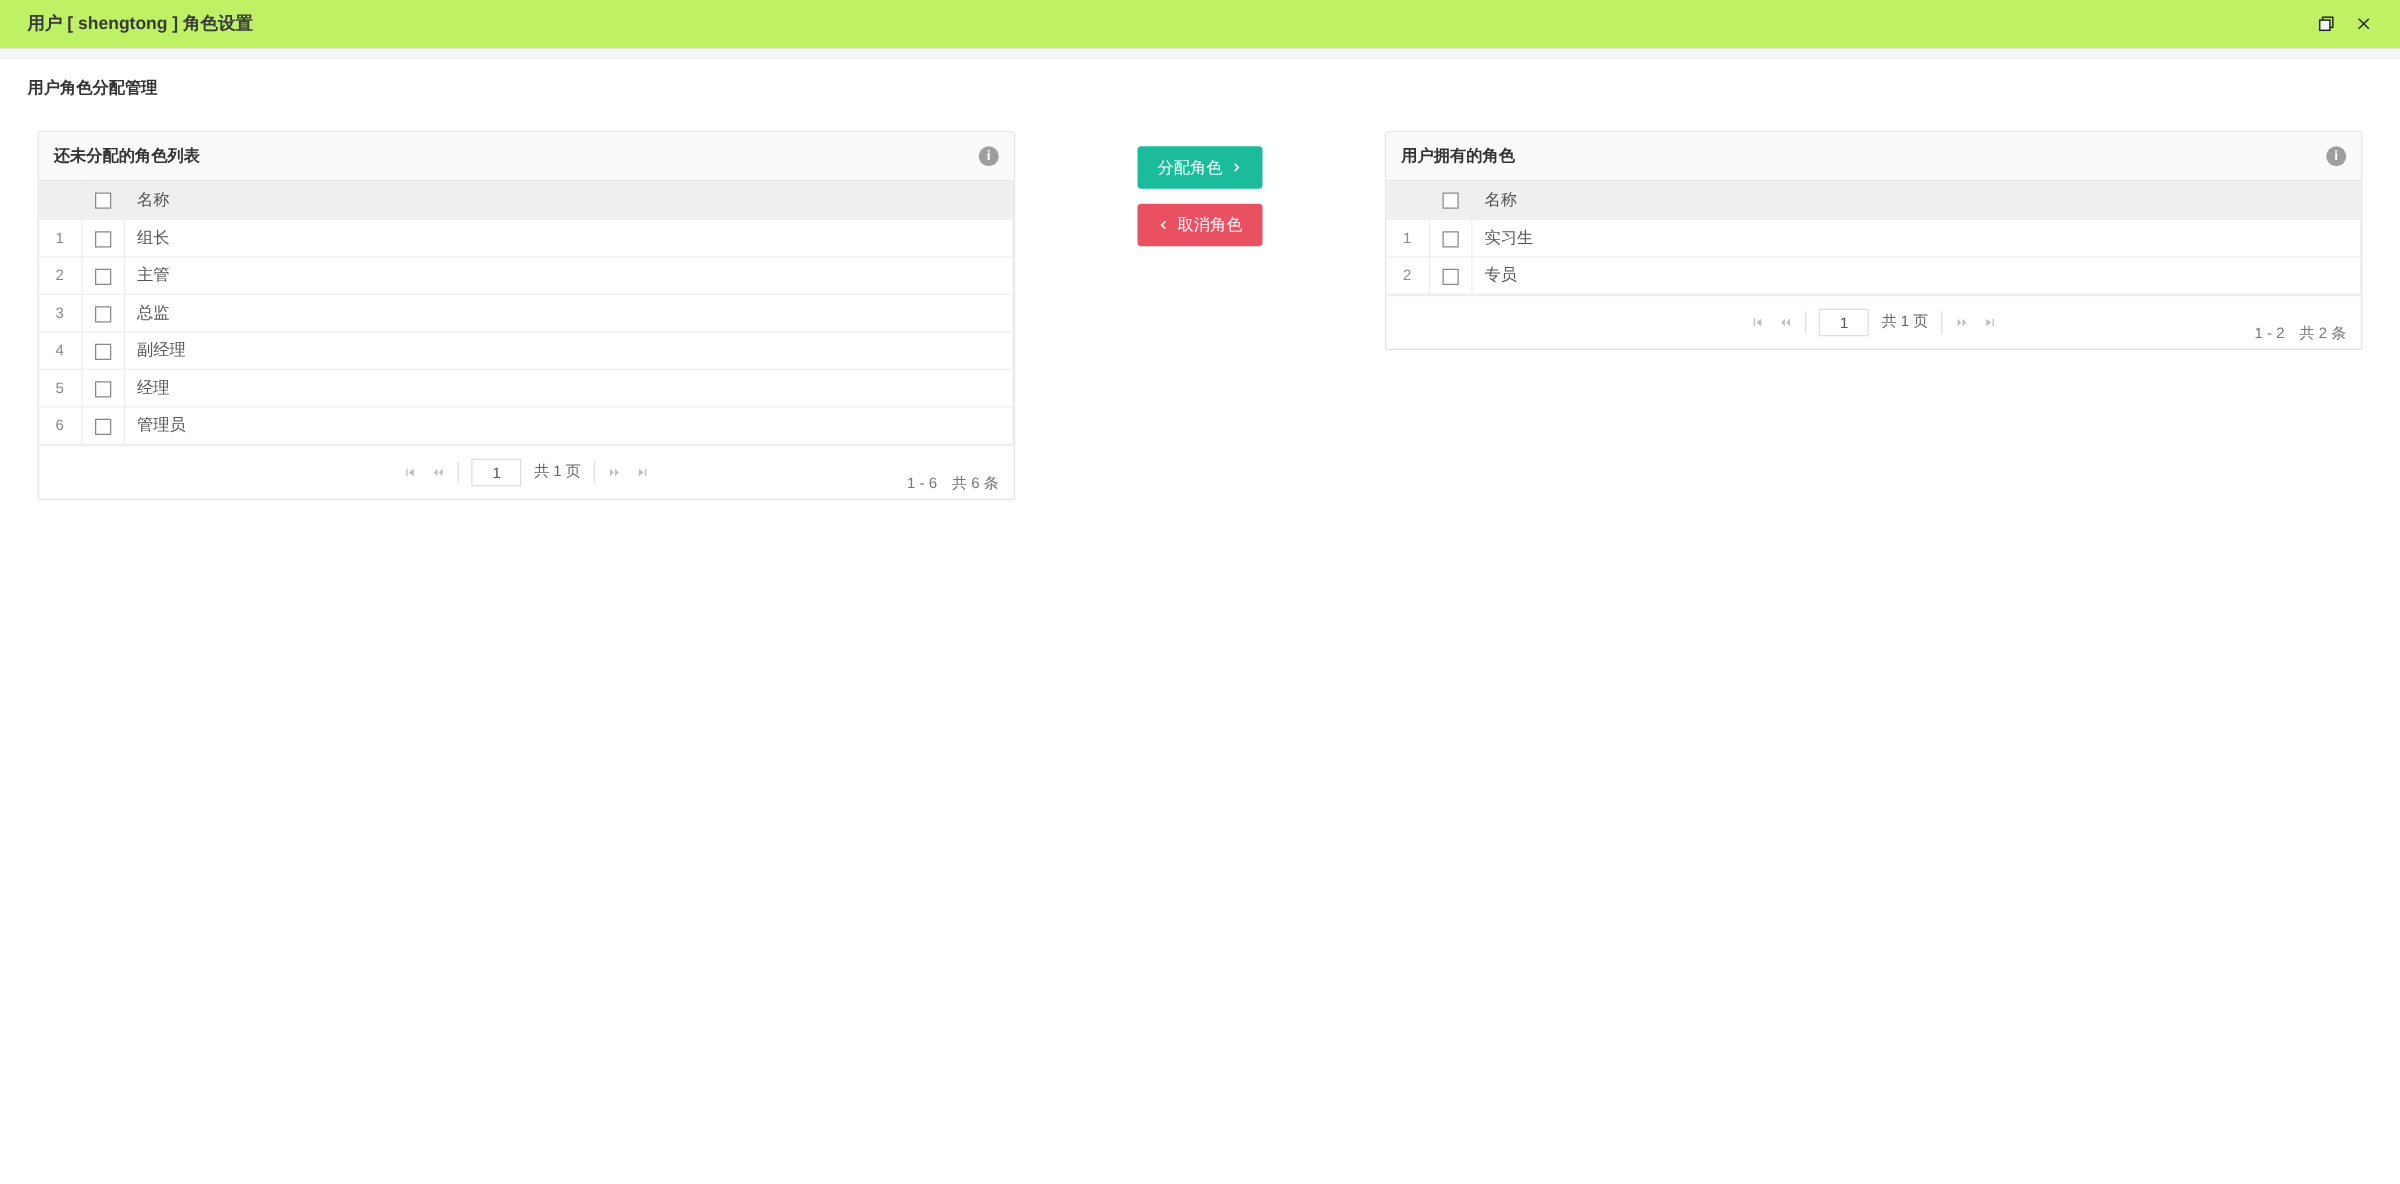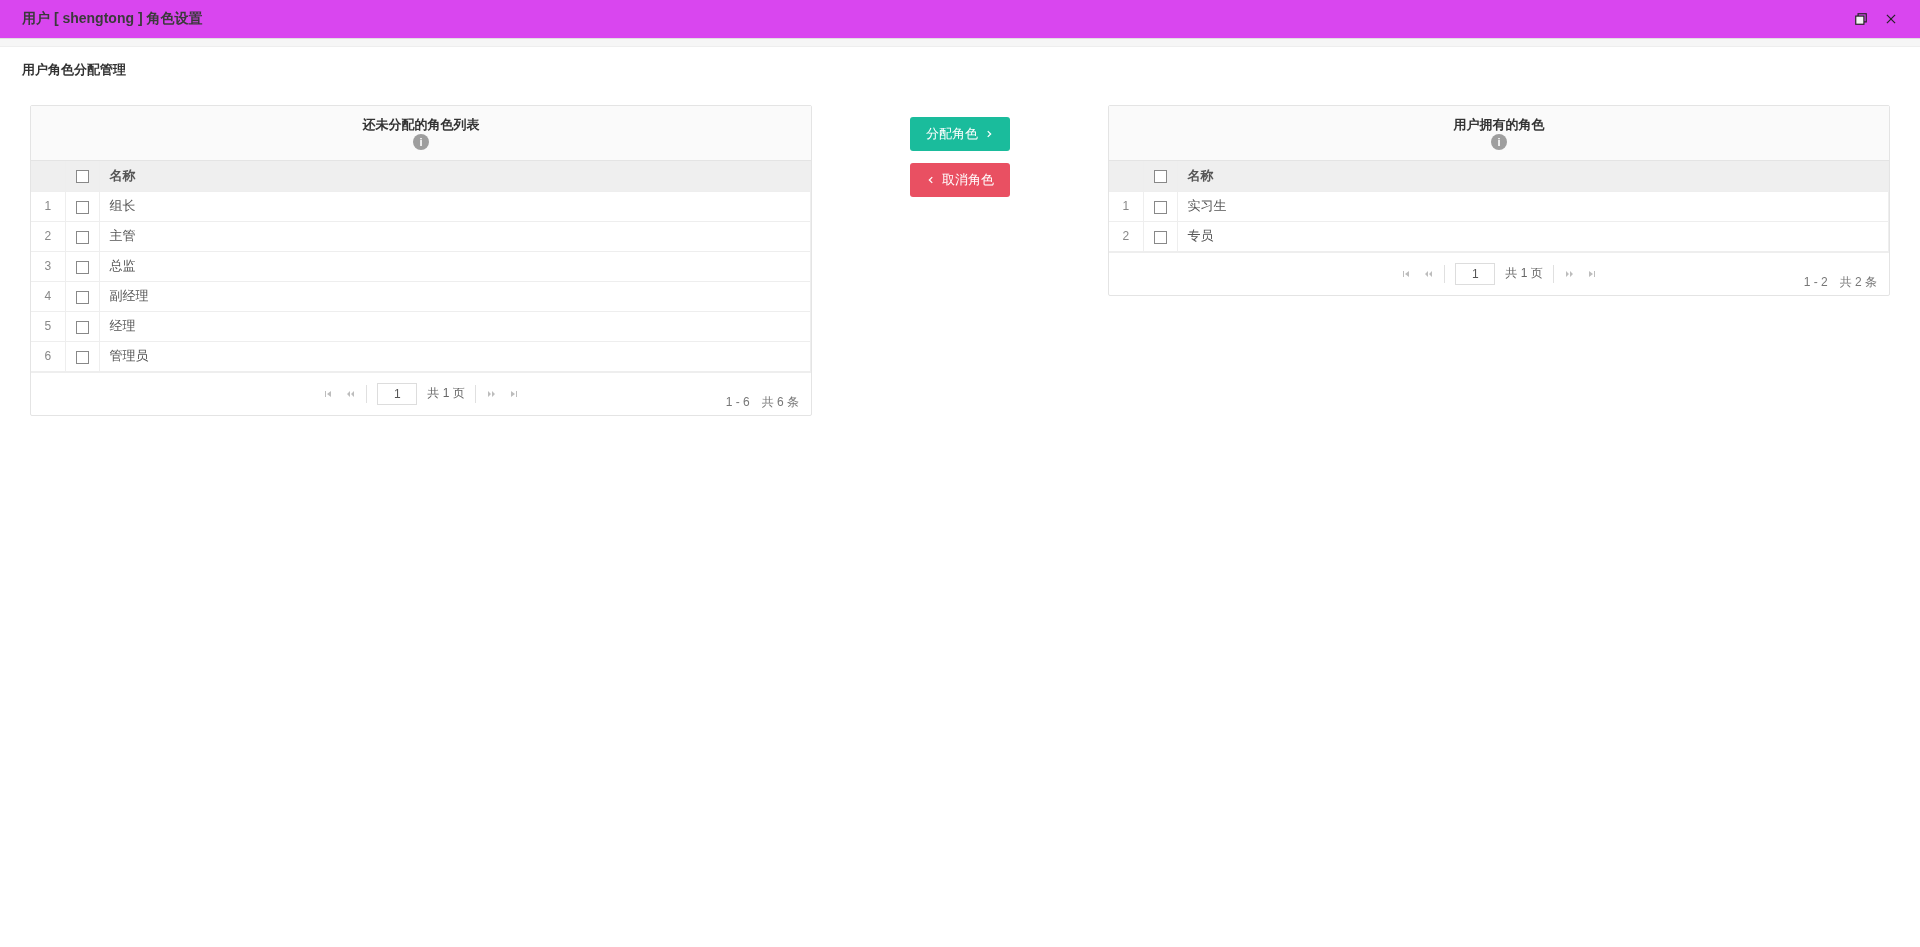--- a/index.html
+++ b/index.html
@@ -1,38 +1,38 @@
 <!DOCTYPE html>
 <html><head>
 <meta charset="utf-8">
 <style>
   * { box-sizing: border-box; }
   html, body { margin: 0; padding: 0; font-family: "Helvetica Neue", Arial, "PingFang SC", "Microsoft YaHei", sans-serif; font-size: 13px; color: #333; background: #fff; }
 
   
-  .topbar { background: #d946ef; border-bottom: 1px solid #e0e0e0; padding: 10px 22px; display: flex; align-items: center; justify-content: space-between; }
+  .topbar { background: #bef264; border-bottom: 1px solid #e0e0e0; padding: 10px 22px; display: flex; align-items: center; justify-content: space-between; }
   .topbar-title { font-weight: 700; font-size: 14px; color: #3a3a3a; }
   .topbar-actions { display: flex; gap: 16px; align-items: center; }
   .topbar-actions svg { width: 14px; height: 14px; display: block; }
   .icon-btn { cursor: pointer; color: #222; }
 
   .thin-sep { height: 8px; background: #f6f6f6; border-bottom: 1px solid #eee; }
 
   .section-title { padding: 14px 22px 10px; font-weight: 700; color: #333; font-size: 13px; }
 
   .workarea { display: grid; grid-template-columns: 1fr 280px 1fr; gap: 0; align-items: start; padding: 8px 22px 40px; }
 
   
   .panel { border: 1px solid #e4e4e4; border-radius: 2px; background: #fff; margin: 8px; }
-  .panel-header { display: flex; align-items: center; justify-content: space-between; padding: 10px 12px; background: #fafafa; border-bottom: 1px solid #e4e4e4; font-weight: 700; color: #333; font-size: 13px; flex-direction: column; }
+  .panel-header { display: flex; align-items: center; justify-content: space-between; padding: 10px 12px; background: #fafafa; border-bottom: 1px solid #e4e4e4; font-weight: 700; color: #333; font-size: 13px; }
   .info-circle { width: 16px; height: 16px; border-radius: 50%; background: #9e9e9e; color: #fff; display: inline-flex; align-items: center; justify-content: center; font-size: 11px; font-weight: 700; }
 
   table.grid { width: 100%; border-collapse: collapse; table-layout: fixed; }
   .grid th, .grid td { border-right: 1px solid #eee; border-bottom: 1px solid #eee; padding: 0; height: 30px; vertical-align: middle; }
-  .grid th { background: #efefef; font-weight: 700; color: #666; font-size: 12px; }
+  .grid th { background: #efefef; font-weight: 400; color: #666; font-size: 12px; }
   .grid .col-idx { width: 34px; text-align: center; color: #888; font-size: 12px; }
   .grid .col-chk { width: 34px; text-align: center; }
   .grid .col-name { padding-left: 10px; text-align: left; color: #555; font-size: 13px; }
 
   .chk { display: inline-block; width: 13px; height: 13px; border: 1.5px solid #888; background: #fff; vertical-align: middle; }
 
   
   .pager { display: flex; align-items: center; justify-content: center; gap: 10px; padding: 10px 12px; border-top: 1px solid #eee; position: relative; color: #666; font-size: 12px; }
   .pager .sep { width: 1px; height: 18px; background: #e0e0e0; }
   .pager input.page-num { width: 40px; height: 22px; border: 1px solid #ddd; text-align: center; font-size: 12px; color:#555; }

